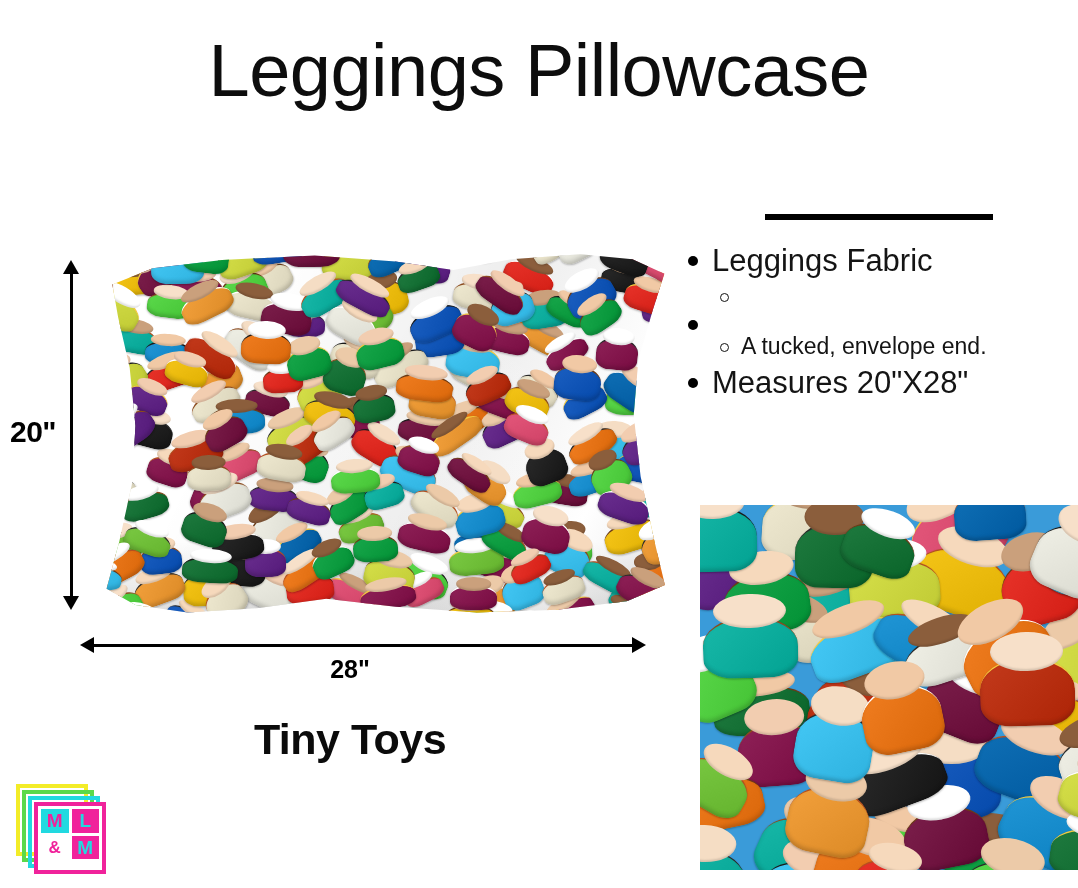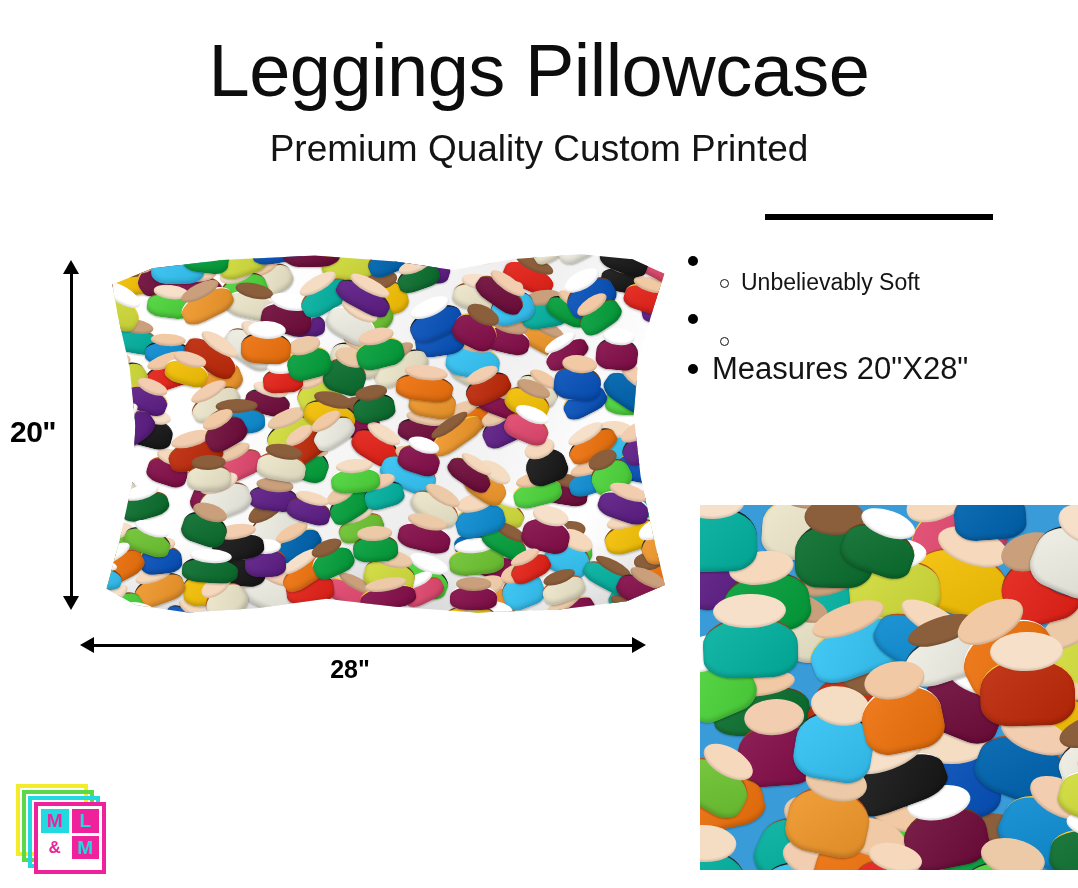--- a/index.html
+++ b/index.html
@@ -161,21 +161,20 @@
     position:absolute; left:26px; top:77px; width:60px;
     text-align:center; font-size:3.4px; color:#9a9a9a; letter-spacing:.3px;
     white-space:nowrap; overflow:hidden;
   }
 </style>
 </head>
 <body>
 
 <div id="header">
   <div id="product-title">Leggings Pillowcase</div>
-  <div id="product-subtitle">Premium Quality Custom Printed</div>
 </div>
 
 <div id="pillow-block">
 
   <div id="pillow-figure">
     <div class="pillow-shape">
       <div class="toy-field" id="pillow-toys">
           <span class="t" style="left:3.81%;top:3.58%;width:7.41%;height:5.91%;background:linear-gradient(135deg,#2196d6,#0b80c0);transform:rotate(-12.3deg);z-index:83;--head:#f5ddc4;box-shadow:inset 0 -3px 4px rgba(0,0,0,.18), 0 1px 2px rgba(0,0,0,.28);border-top:2px solid #6b3a16;"></span>
           <span class="t" style="left:14.06%;top:5.11%;width:8.22%;height:8.22%;background:linear-gradient(135deg,#44c8f5,#2eb2df);transform:rotate(-0.7deg);z-index:26;--head:#f5ddc4;box-shadow:inset 0 -3px 4px rgba(0,0,0,.18), 0 1px 2px rgba(0,0,0,.28);border-top:2px solid #b35020;"></span>
           <span class="t" style="left:18.99%;top:3.42%;width:7.10%;height:7.19%;background:linear-gradient(135deg,#18a74b,#029135);transform:rotate(7.4deg);z-index:80;--head:#ffffff;box-shadow:inset 0 -3px 4px rgba(0,0,0,.18), 0 1px 2px rgba(0,0,0,.28);border-top:2px solid #8b4a1e;"></span>
@@ -400,37 +399,39 @@
   </div>
   <div id="label-height">20"</div>
 
   <div id="arrow-horizontal">
     <div class="headl"></div>
     <div class="stem"></div>
     <div class="headr"></div>
   </div>
   <div id="label-width">28"</div>
 
+  <div id="pattern-name">Tiny Toys</div>
 </div>
 
 <div id="features-block">
   <div id="features-underline"></div>
   <ul id="features-list">
       <li class="feat-row lvl1">
         <span class="bullet-disc"></span>
+        <span class="feat-text-1">Leggings Fabric</span>
       </li>
       <li class="feat-row lvl2">
         <span class="bullet-circle"></span>
-        <span class="feat-text-2">Unbelievably Soft</span>
       </li>
       <li class="feat-row lvl1">
         <span class="bullet-disc"></span>
       </li>
       <li class="feat-row lvl2">
         <span class="bullet-circle"></span>
+        <span class="feat-text-2">A tucked, envelope end.</span>
       </li>
       <li class="feat-row lvl1">
         <span class="bullet-disc"></span>
         <span class="feat-text-1">Measures 20"X28"</span>
       </li>
     </ul>
 </div>
 
 <div id="fabric-swatch">
   <div class="toy-field" id="swatch-toys">

